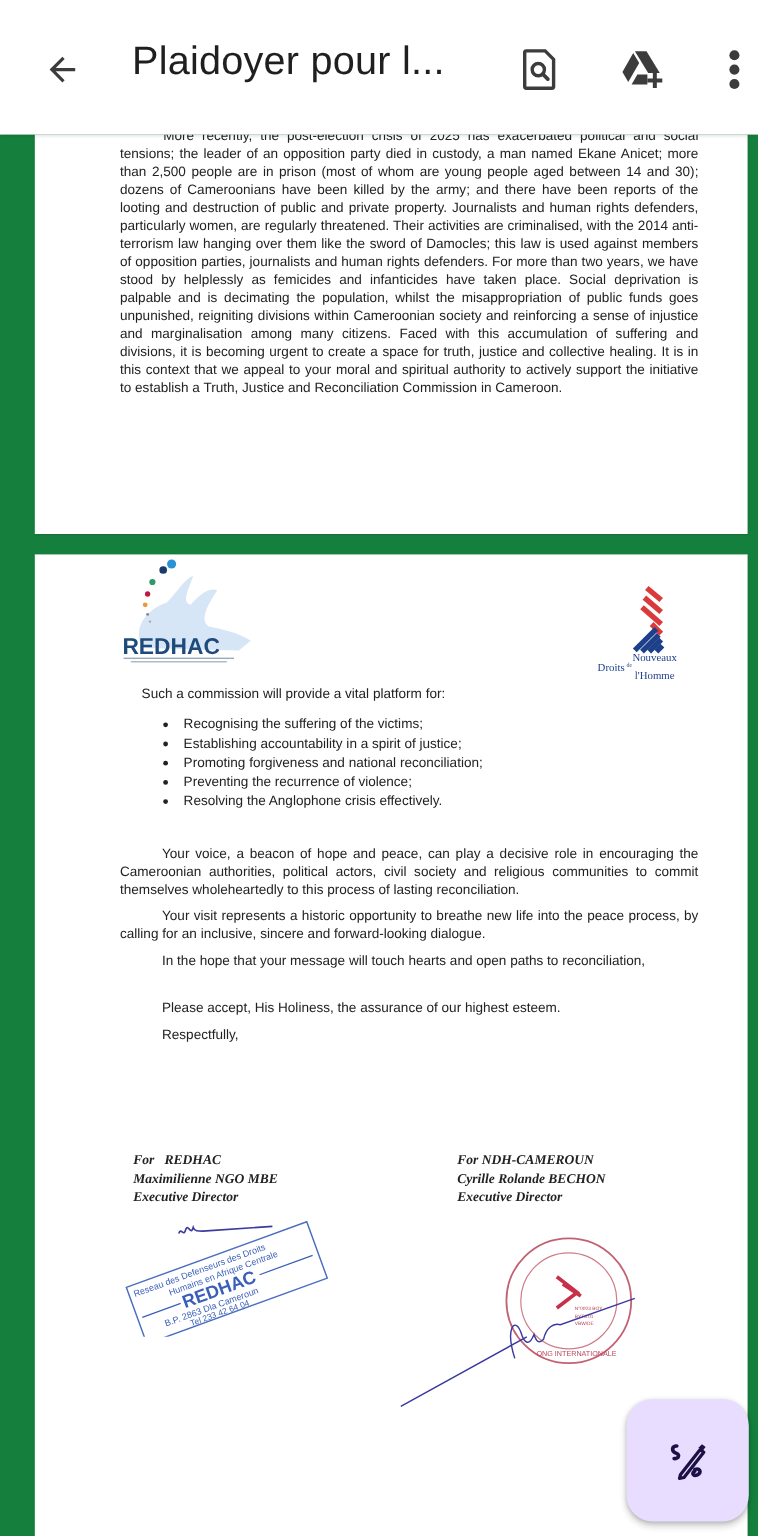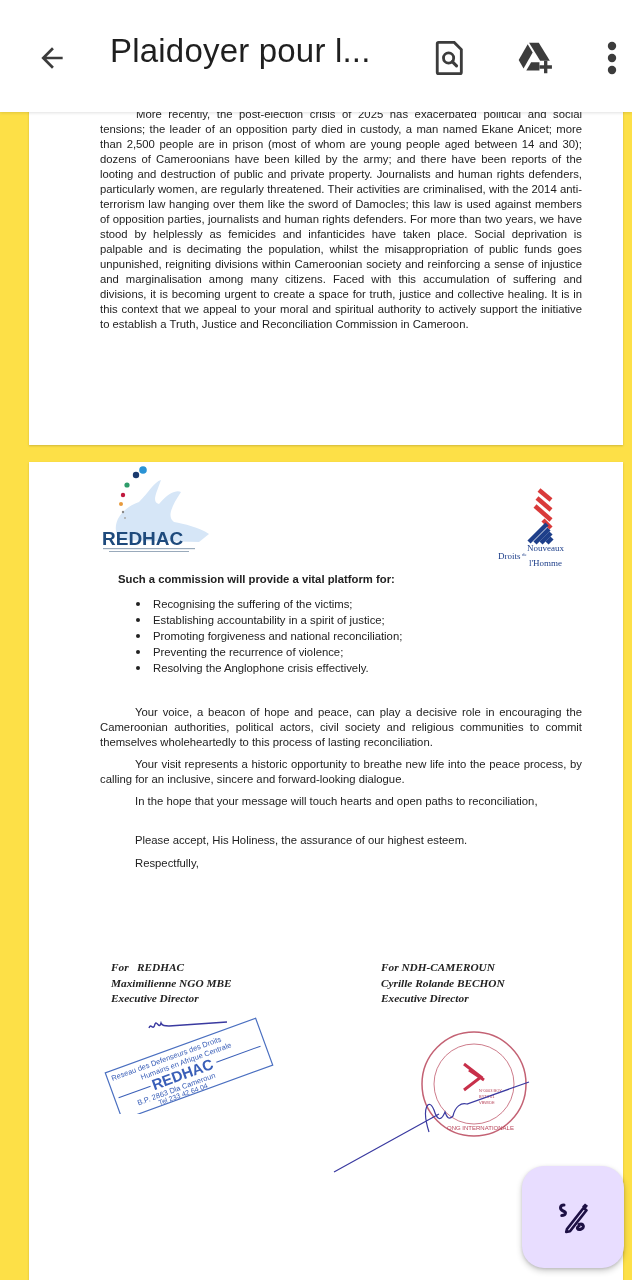--- a/index.html
+++ b/index.html
@@ -14,37 +14,37 @@
       display: flex; align-items: center; padding-left: 20px;
     }
     .back-btn { position: absolute; left: 30px; top: 36px; width: 44px; height: 44px; display:flex; align-items:center; justify-content:center; cursor:pointer; }
     .title { position: absolute; left: 110px; top: 32px; font-size: 33px; color: #1f1f1f; font-family: "Liberation Sans", sans-serif; white-space: nowrap; letter-spacing: 0.2px; }
     .icon-btn { position: absolute; top: 36px; width: 44px; height: 44px; display:flex; align-items:center; justify-content:center; cursor:pointer; }
     .find-btn { left: 428px; }
     .drive-btn { left: 514px; }
     .more-btn { left: 590px; width: 44px; }
 
     
-    .viewer { position: absolute; left: 0; top: 112px; width: 632px; height: 1168px; overflow: hidden; background: #fde047; }
+    .viewer { position: absolute; left: 0; top: 112px; width: 632px; height: 1168px; overflow: hidden; background: #15803d; }
     .page {
       position: absolute; left: 29px; width: 594px; background: #ffffff;
       box-shadow: 0 1px 2px rgba(0,0,0,0.18);
     }
     .page1 { top: -20px; height: 353px; }
     .page2 { top: 350px; height: 840px; }
 
     .doc-text {
       position: absolute; left: 71px; width: 482px;
       font-family: "Liberation Sans", sans-serif; font-size: 11.3px; line-height: 15px;
       color: #222; text-align: justify;
     }
     .p1-text { top: 15px; }
     .p1-text .indent { text-indent: 36px; }
 
-    .intro { position: absolute; left: 89px; top: 111px; font-size: 11.3px; color: #222; font-weight: bold; }
+    .intro { position: absolute; left: 89px; top: 111px; font-size: 11.3px; color: #222; }
     .bullets { position: absolute; left: 106px; top: 134px; list-style: none; font-size: 11.3px; line-height: 16px; color: #222; }
     .bullets li { position: relative; padding-left: 18px; }
     .bullets li::before { content: ""; position: absolute; left: 1px; top: 6px; width: 4px; height: 4px; border-radius: 50%; background: #222; }
 
     .letter { position: absolute; left: 71px; top: 243px; width: 482px; font-size: 11.3px; line-height: 15px; color: #222; text-align: justify; }
     .letter p { margin-bottom: 7px; }
     .letter .ind { text-indent: 35px; }
     .letter .ind-only { padding-left: 35px; }
 
     .sig-block { position: absolute; font-family: "Liberation Serif", serif; font-style: italic; font-weight: bold; font-size: 11.3px; line-height: 15.5px; color: #222; }

